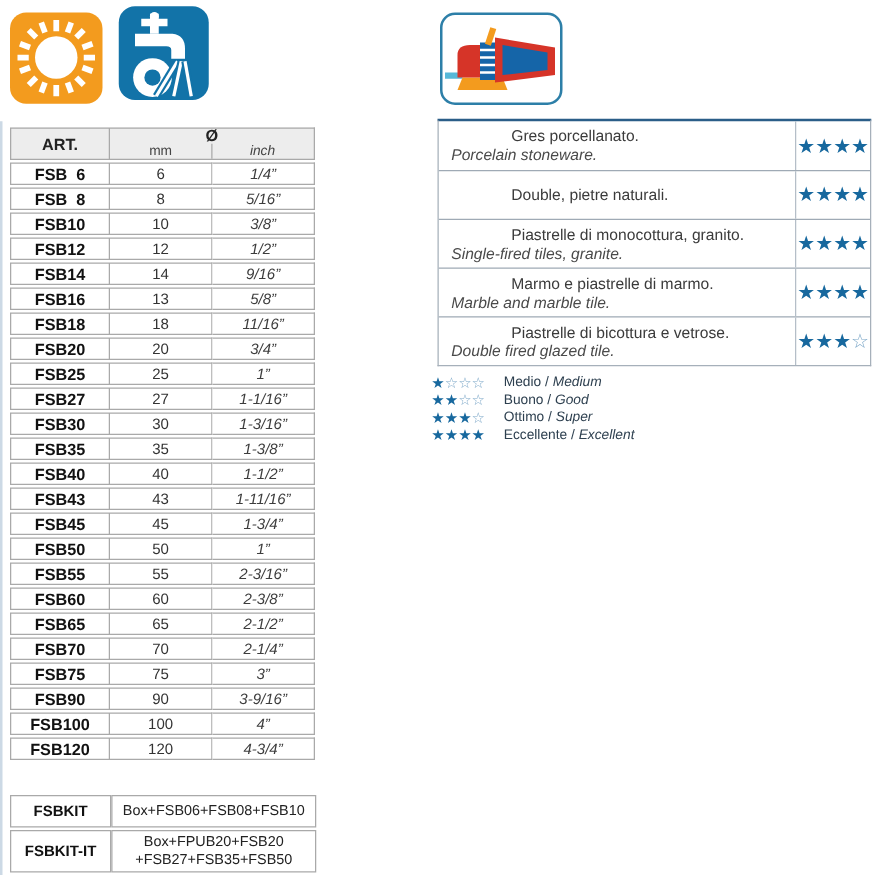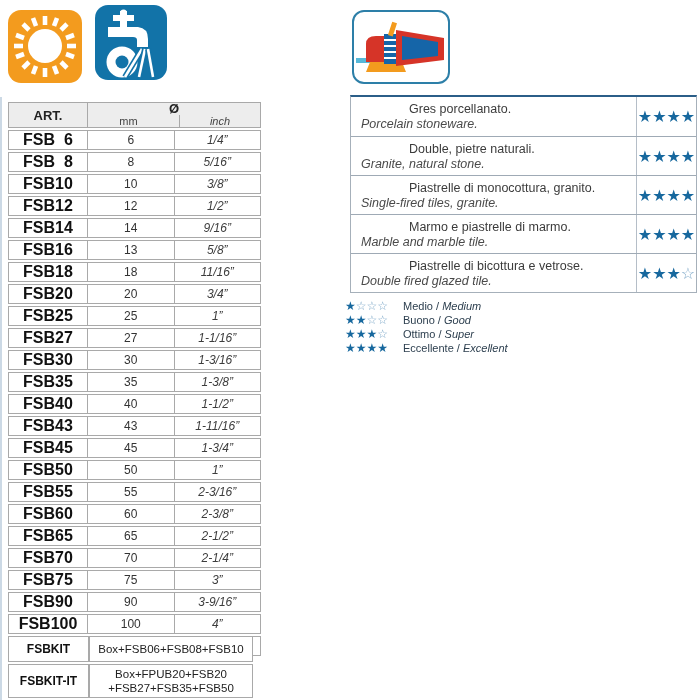--- a/index.html
+++ b/index.html
@@ -19,27 +19,27 @@
   .icon-box svg { display:block; width:100%; height:100%; }
 
   
   .size-table { position:absolute; left:8px; top:100px; border-collapse:separate; border-spacing:0 2px; }
   .size-table th, .size-table td {
       border-top:1px solid #A9A9A9; border-bottom:1px solid #A9A9A9; border-right:1px solid #A9A9A9;
       padding:0; text-align:center; vertical-align:middle; }
   .size-table th:first-child, .size-table td:first-child { border-left:1px solid #A9A9A9; }
   .size-table th { background:#EDEDED; height:26px; }
   .size-table td { height:18px; background:#fff; }
-  .c-art { width:80px; font-weight:bold; font-size:16px; color:#111; white-space:pre; }
+  .c-art { width:80px; font-weight:bold; font-size:13px; color:#111; white-space:pre; }
   .c-mm  { width:82px; font-size:12px; color:#333; }
   .c-in  { width:82px; font-size:12px; color:#3d3d3d; font-style:italic; }
   .h-art { width:80px; font-size:13px; font-weight:bold; color:#222; }
   .h-diam-wrap { width:164px; }
   .diam-sym { font-size:13px; font-weight:bold; color:#222; line-height:12px; }
-  .subrow { display:flex;gap:10px; }
+  .subrow { display:flex; }
   .subrow .mmh { width:81px; text-align:center; font-size:11px; color:#444; font-weight:normal; }
   .subrow .inh { width:81px; text-align:center; font-size:11px; color:#444; font-style:italic;
                  font-weight:normal; border-left:1px solid #A9A9A9; }
 
   
   .kit-table { position:absolute; left:8px; top:634px; border-collapse:separate; border-spacing:0 2px; }
   .kit-table td { border:1px solid #A9A9A9; background:#fff; padding:2px 4px; vertical-align:middle; }
   .k-name { width:81px; font-weight:bold; font-size:12px; color:#111; text-align:center; padding-left:8px; }
   .k-val  { width:164px; font-size:11.5px; color:#222; text-align:center; line-height:14px; }
   .kit-table tr.r1 td { height:26px; }
@@ -305,21 +305,20 @@
           <div class="it">Gres porcellanato.</div>
           <div class="en">Porcelain stoneware.</div>
         </div>
         <div class="mstars">
           <span class="star-f">★★★★</span>
         </div>
       </div>
       <div class="mrow">
         <div class="mtext">
           <div class="it">Double, pietre naturali.</div>
-          <div class="en">Granite, natural stone.</div>
         </div>
         <div class="mstars">
           <span class="star-f">★★★★</span>
         </div>
       </div>
       <div class="mrow">
         <div class="mtext">
           <div class="it">Piastrelle di monocottura, granito.</div>
           <div class="en">Single-fired tiles, granite.</div>
         </div>

